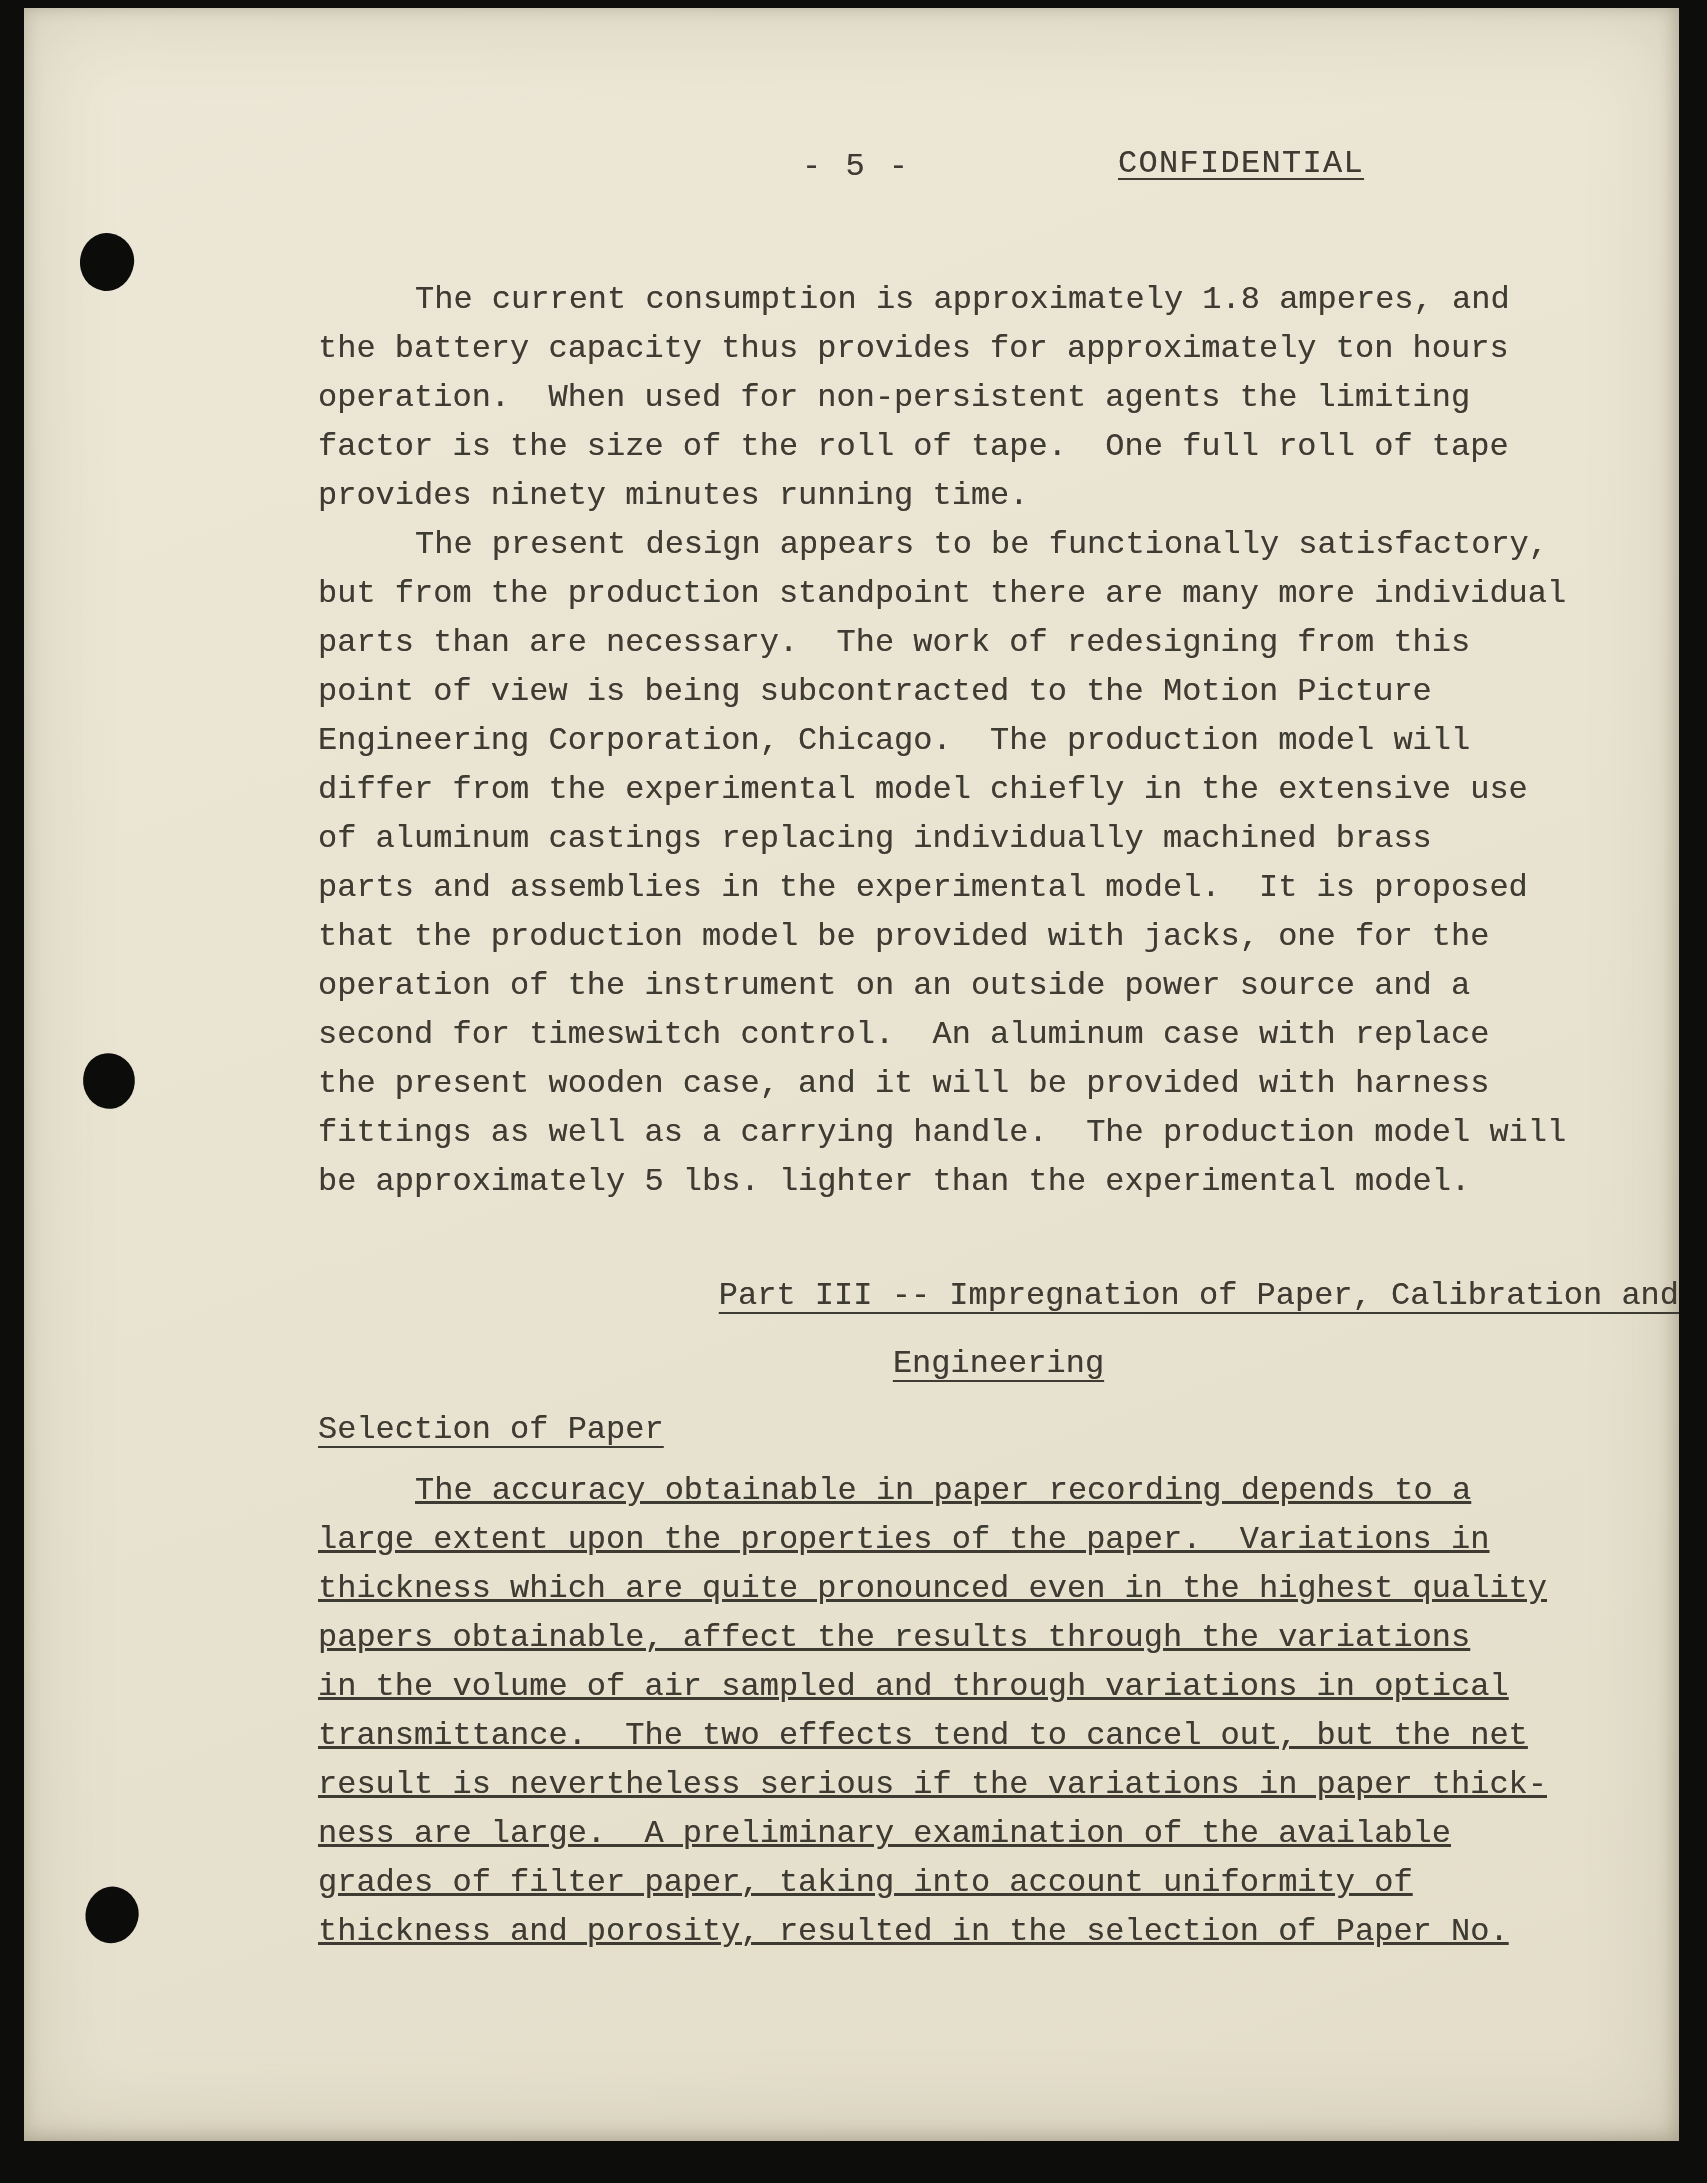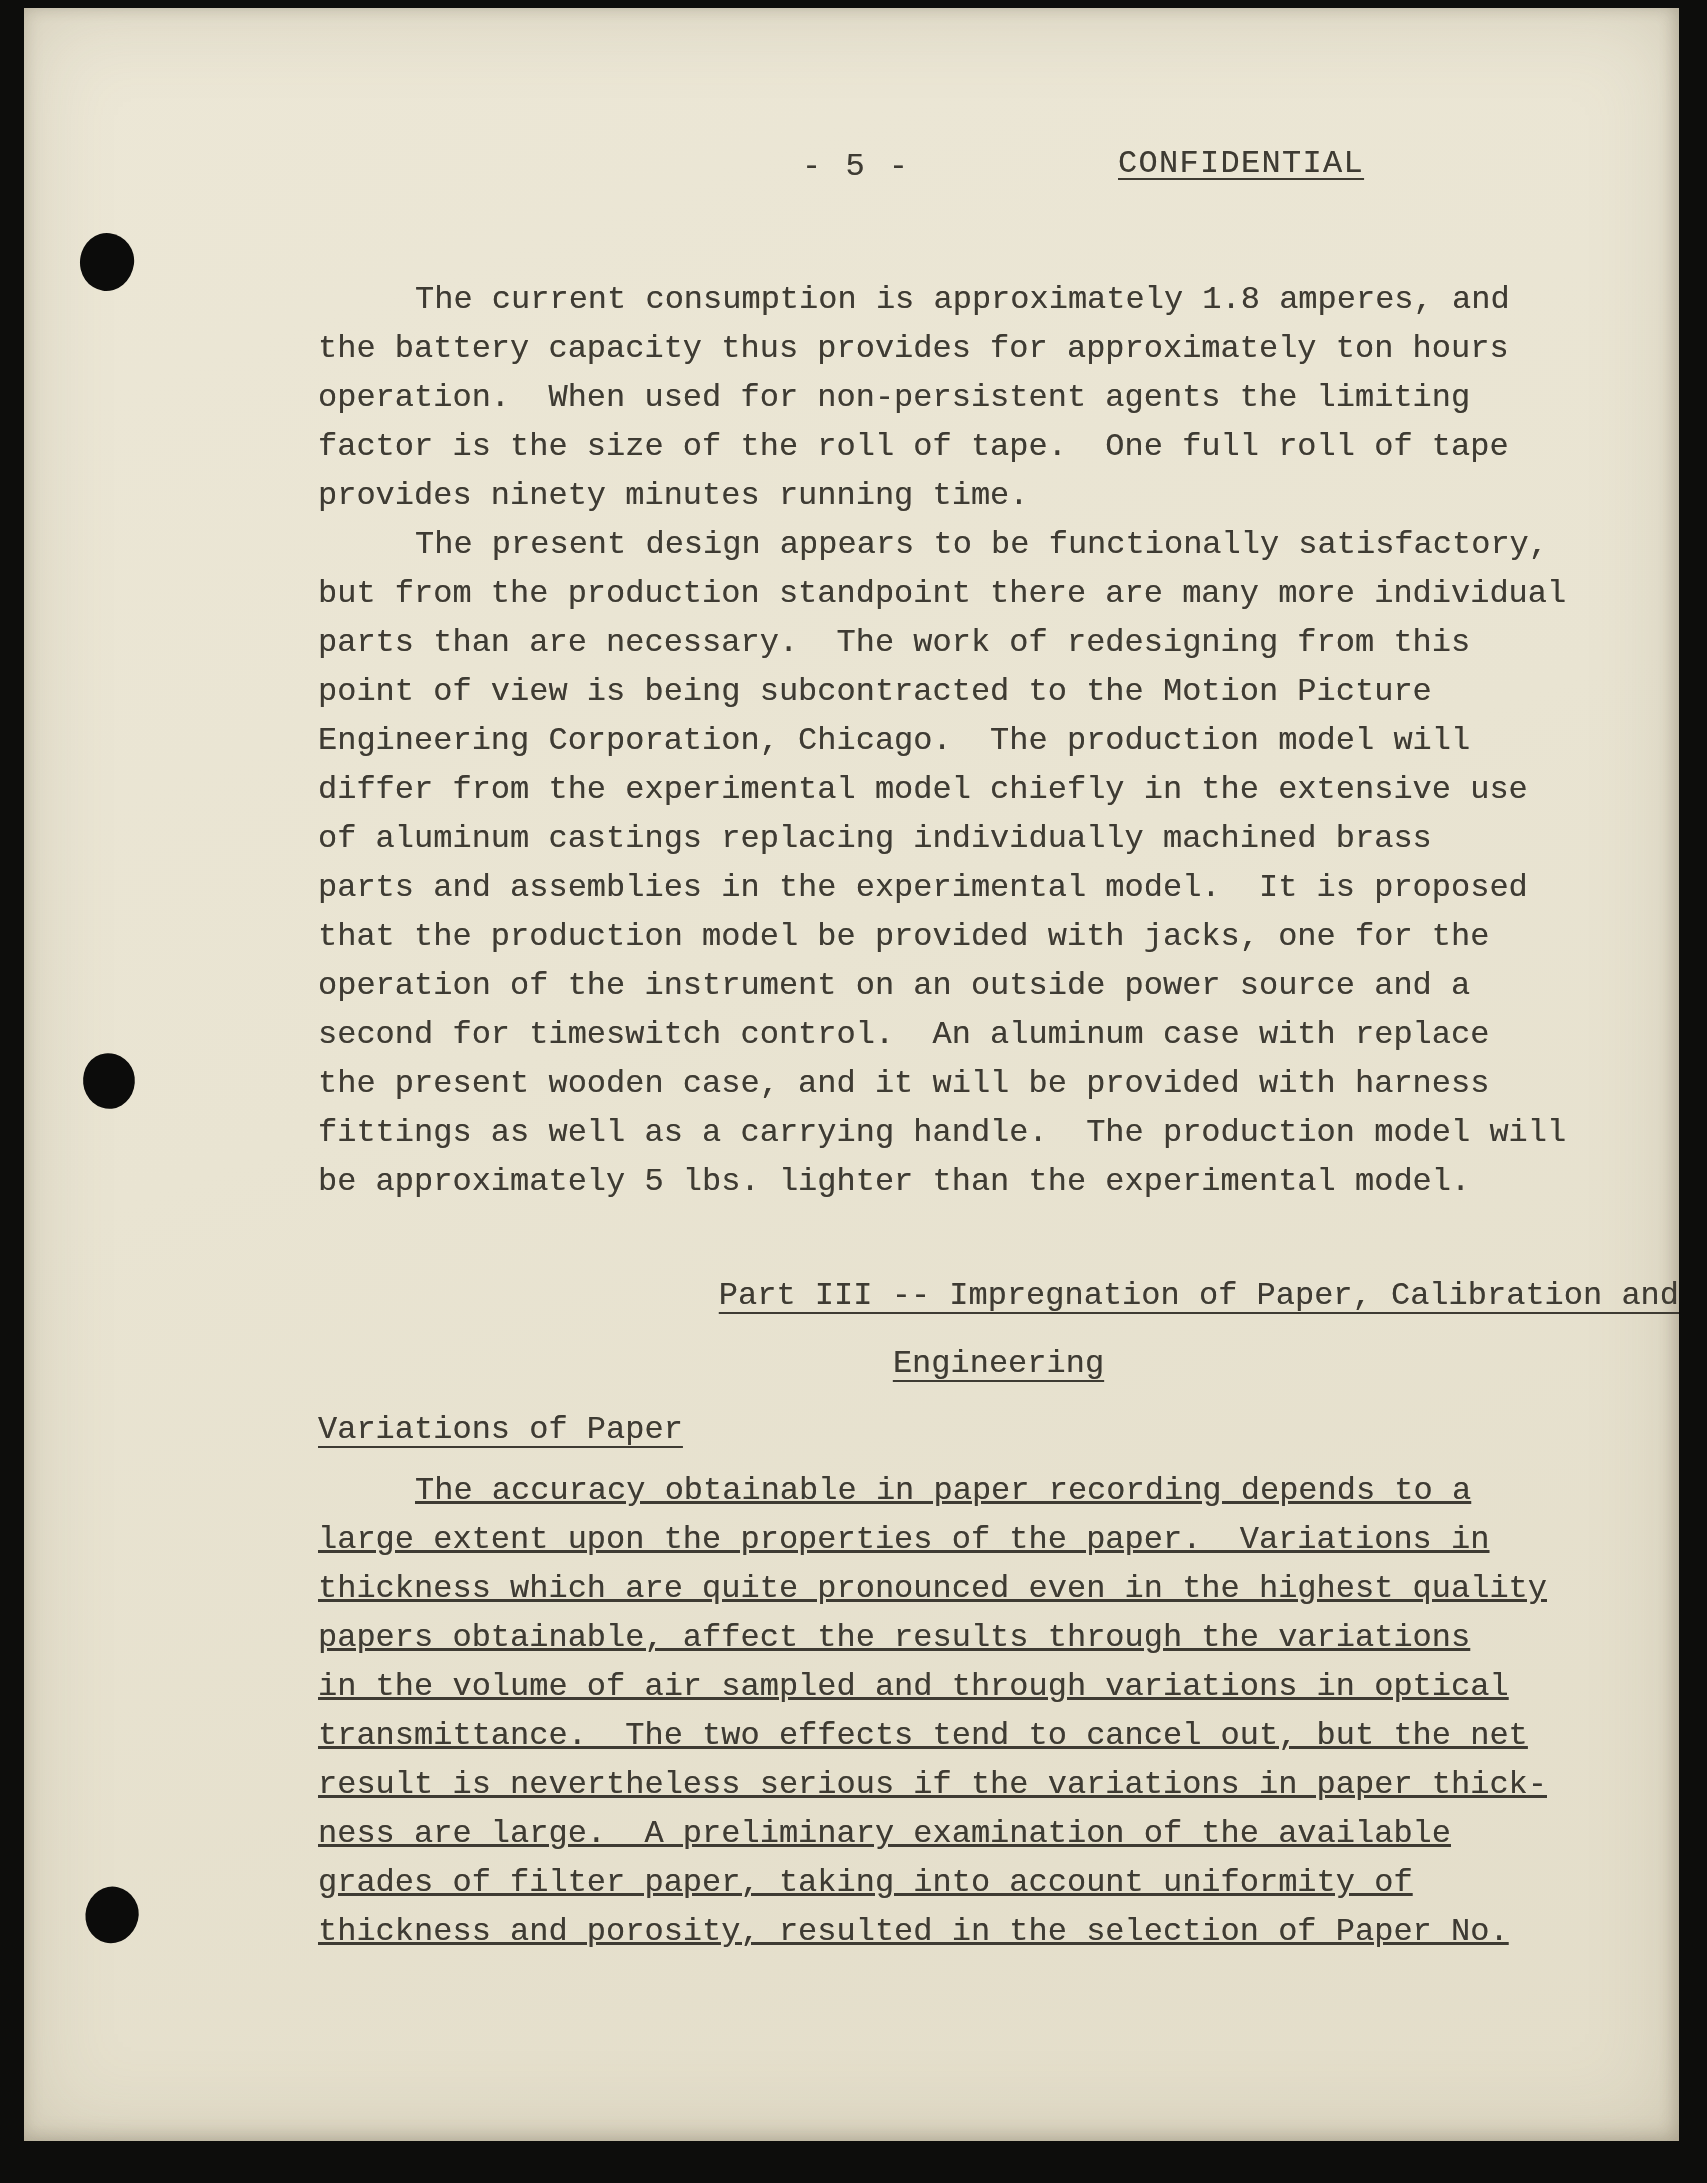--- a/index.html
+++ b/index.html
@@ -151,21 +151,21 @@
 operation of the instrument on an outside power source and a
 second for timeswitch control.  An aluminum case with replace
 the present wooden case, and it will be provided with harness
 fittings as well as a carrying handle.  The production model will
 be approximately 5 lbs. lighter than the experimental model.</p>
 
       <h2 class="heading-1">Part III -- Impregnation of Paper, Calibration and</h2>
 
       <h2 class="heading-2">Engineering</h2>
 
-      <h3 class="subheading">Variations of Paper</h3>
+      <h3 class="subheading">Selection of Paper</h3>
 
       <p class="para indent after-subheading">The accuracy obtainable in paper recording depends to a
 large extent upon the properties of the paper.  Variations in
 thickness which are quite pronounced even in the highest quality
 papers obtainable, affect the results through the variations
 in the volume of air sampled and through variations in optical
 transmittance.  The two effects tend to cancel out, but the net
 result is nevertheless serious if the variations in paper thick-
 ness are large.  A preliminary examination of the available
 grades of filter paper, taking into account uniformity of

